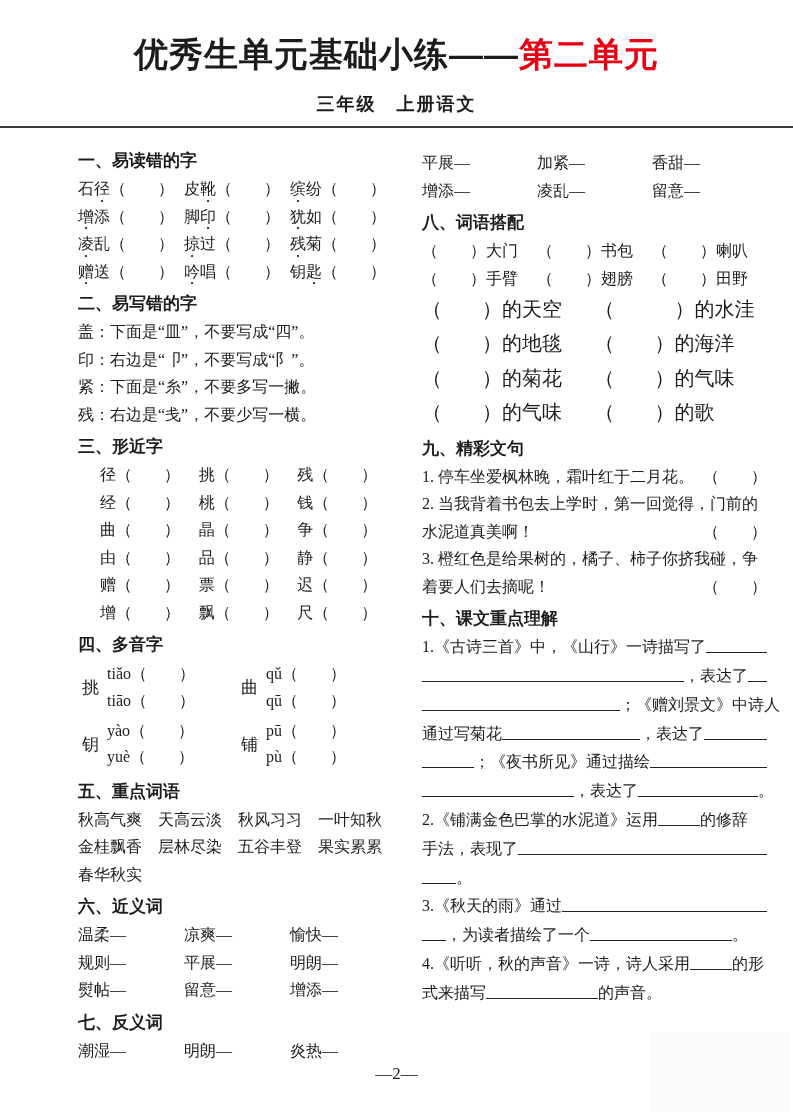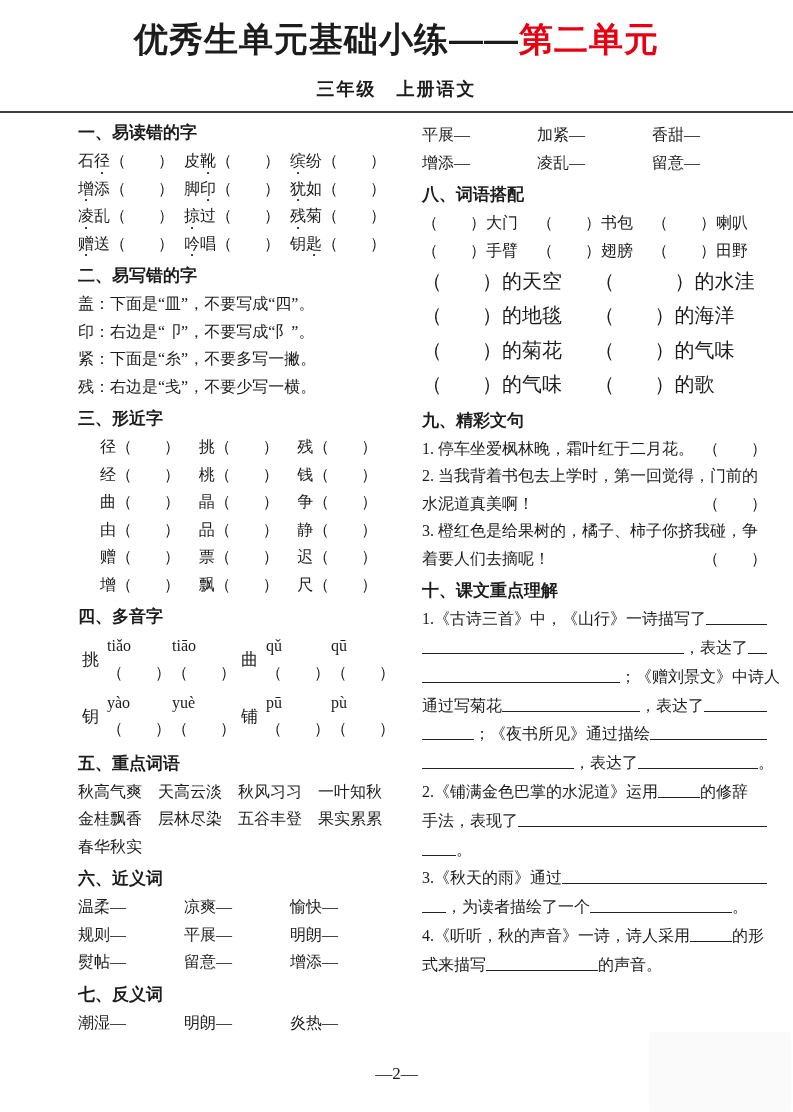--- a/index.html
+++ b/index.html
@@ -2,28 +2,28 @@
 <html><head>
 <meta charset="utf-8">
 <style>
   * { margin:0; padding:0; box-sizing:border-box; }
   html,body { width:793px; }
   body {
     width:793px; height:1112px; background:#ffffff; position:relative;
     font-family:"Liberation Serif","DejaVu Serif",serif;
     color:#1c1c1c; overflow:hidden;
   }
-  .header { text-align:center; padding-top:17px; }
+  .header { text-align:center; padding-top:32px; }
   .title { font-family:"Liberation Sans","DejaVu Sans",sans-serif;
     font-size:34px; font-weight:bold; letter-spacing:1px; }
   .title .red { color:#e60012; }
   .subtitle { font-size:18px; font-weight:bold; margin-top:14px; letter-spacing:2px; }
   .rule { width:793px; height:2px; background:#3c3c3c; margin-top:10px; }
 
-  .columns { display:flex; padding:1px 48px 0 78px; gap:26px; }
+  .columns { display:flex; padding:14px 48px 0 78px; gap:26px; }
   .col-left  { width:318px; flex:none; }
   .col-right { width:345px; flex:none; }
 
   .sec-h { font-family:"Liberation Sans","DejaVu Sans",sans-serif;
     font-weight:bold; font-size:17px; margin:7px 0 3px 0; }
   .line { font-size:16px; line-height:1.72; }
   .flex3 { display:flex; font-size:16px; line-height:1.72;justify-content:space-between; }
   .flex3 > * { flex:1; }
   .flex2 { display:flex; font-size:20px; line-height:1.72; }
   .flex2 > * { flex:1; }
@@ -31,21 +31,21 @@
 
   
   .dotu { position:relative; display:inline-block; }
   .dotu::after { content:"•"; position:absolute; left:50%;
     transform:translateX(-50%); bottom:-0.72em; font-size:0.55em; color:#111; }
 
   
   .poly-grid { display:flex; flex-wrap:wrap; }
   .poly-group { width:50%; display:flex; align-items:center; margin:2px 0; }
   .poly-char { font-size:17px; margin:0 8px 0 4px; }
-  .poly-lines { display:flex; flex-direction:row; }
+  .poly-lines { display:flex; flex-direction:column; }
   .poly-lines span { font-size:16px; line-height:1.65; }
 
   
   .sent { font-size:16px; line-height:1.72; overflow:hidden; }
   .sent .paren { float:right; }
 
   
   .bl-line { display:flex; align-items:flex-start; font-size:16px;
     line-height:1.8; white-space:nowrap; }
   .blank { display:inline-block; border-bottom:1.5px solid #222;

